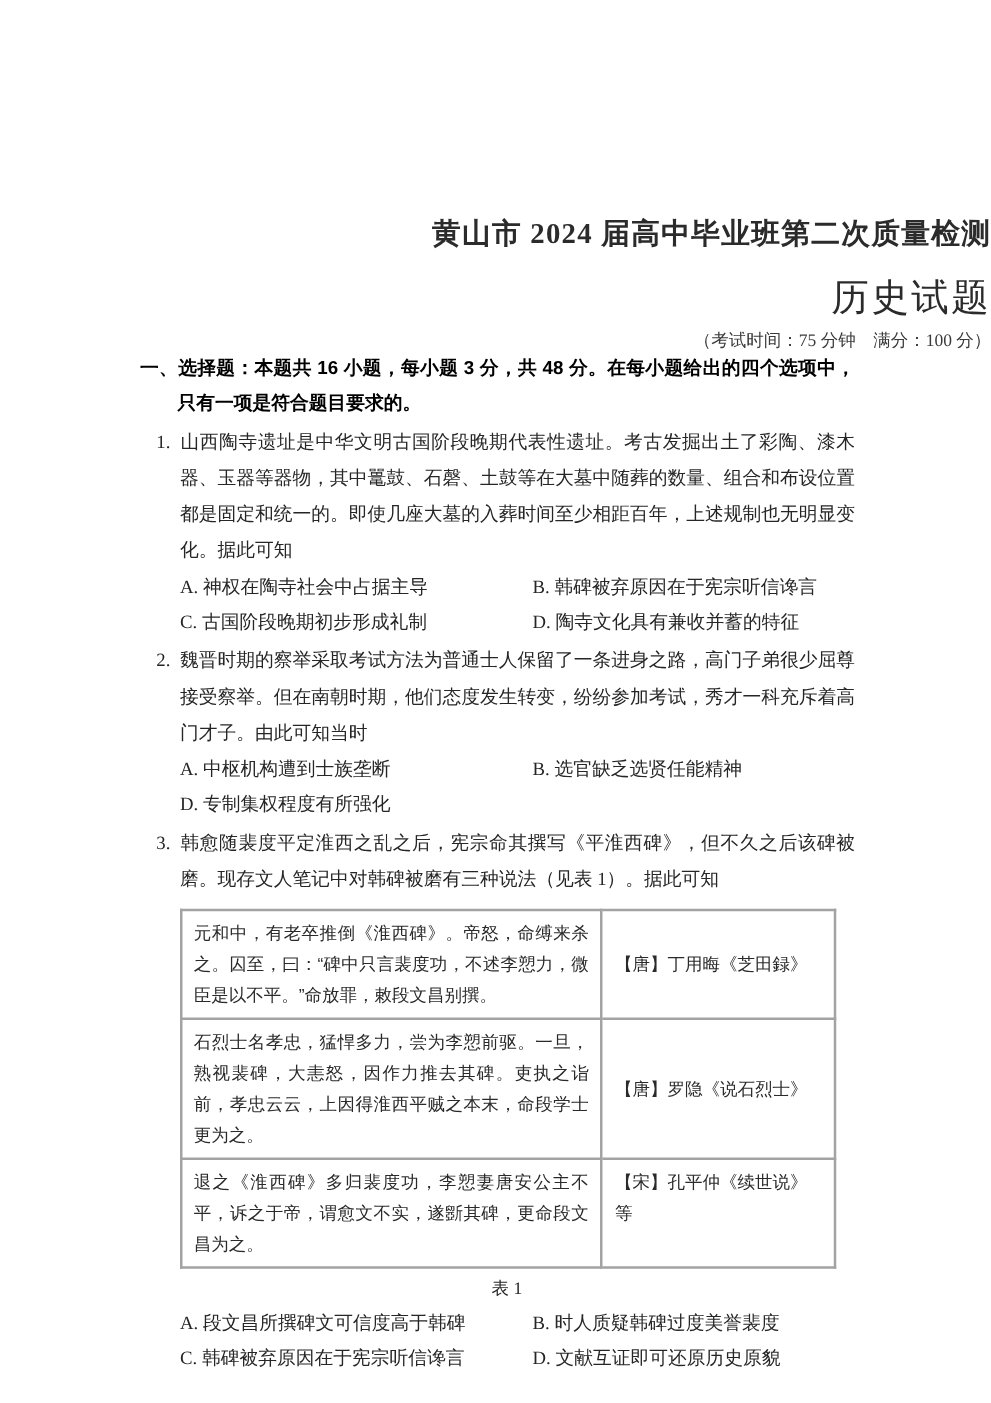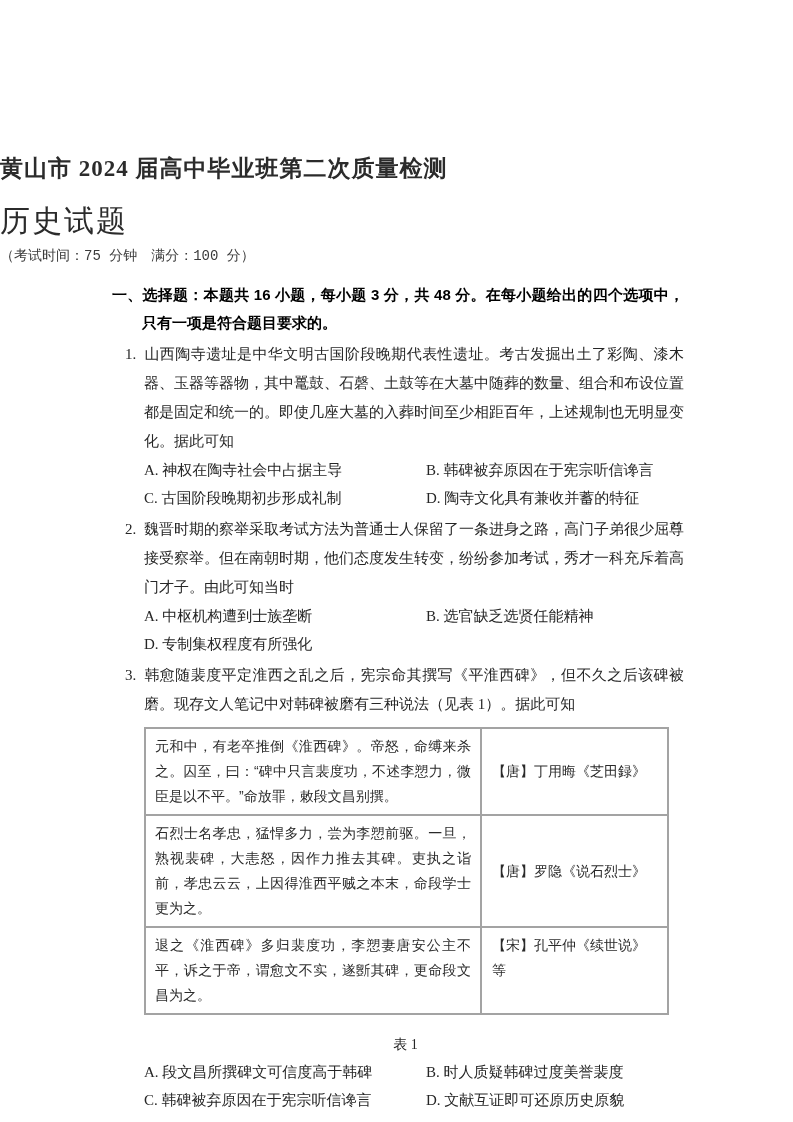--- a/index.html
+++ b/index.html
@@ -11,44 +11,44 @@
     position: relative;
     width: 793px;
     height: 1122px;
     background: #ffffff;
     overflow: hidden;
     color: #262626;
   }
   
   .doc-header {
     position: absolute;
-    top: 154px;
+    top: 172px;
     left: 0;
     width: 793px;
-    text-align: left;
+    text-align: right;
     color: #2b2b2b;
   }
   .title {
     font-family: "Liberation Serif", "DejaVu Serif", serif;
     font-size: 23px;
     font-weight: 700;
     letter-spacing: 1px;
     line-height: 30px;
   }
   .subtitle {
     margin-top: 18px;
     font-family: "Liberation Serif", "DejaVu Serif", serif;
     font-size: 30px;
     font-weight: 400;
     letter-spacing: 2px;
     line-height: 38px;
   }
   .info {
     margin-top: 7px;
-    font-family: Liberation Mono, monospace;
+    font-family: Liberation Serif, serif;
     font-size: 14px;
     color: #3a3a3a;
     line-height: 18px;
   }
   
   .content {
     position: absolute;
     top: 281px;
     left: 112px;
     width: 572px;
@@ -108,21 +108,21 @@
   }
   .cite-table td.src { padding-left: 10px; }
   .v-mid { vertical-align: middle; }
   .v-top { vertical-align: top; }
   .tcap {
     margin-left: 32px;
     width: 523px;
     text-align: center;
     font-size: 14px;
     line-height: 22px;
-    margin-top: 19px;
+    margin-top: 6px;
     margin-bottom: 2px;
   }
 </style>
 </head>
 <body>
 
 <div class="sheet">
 
   <header class="doc-header">
     <div class="title">黄山市 2024 届高中毕业班第二次质量检测</div>

